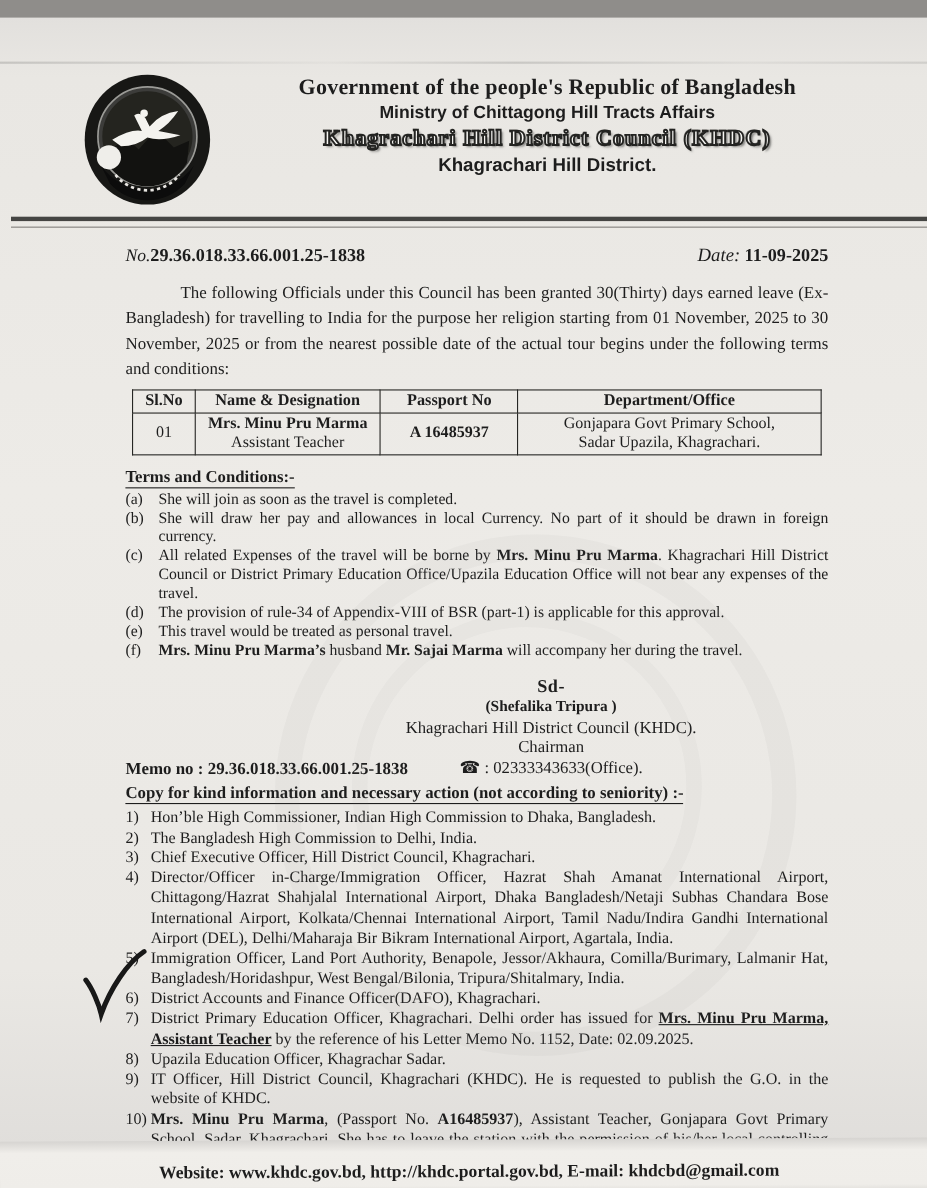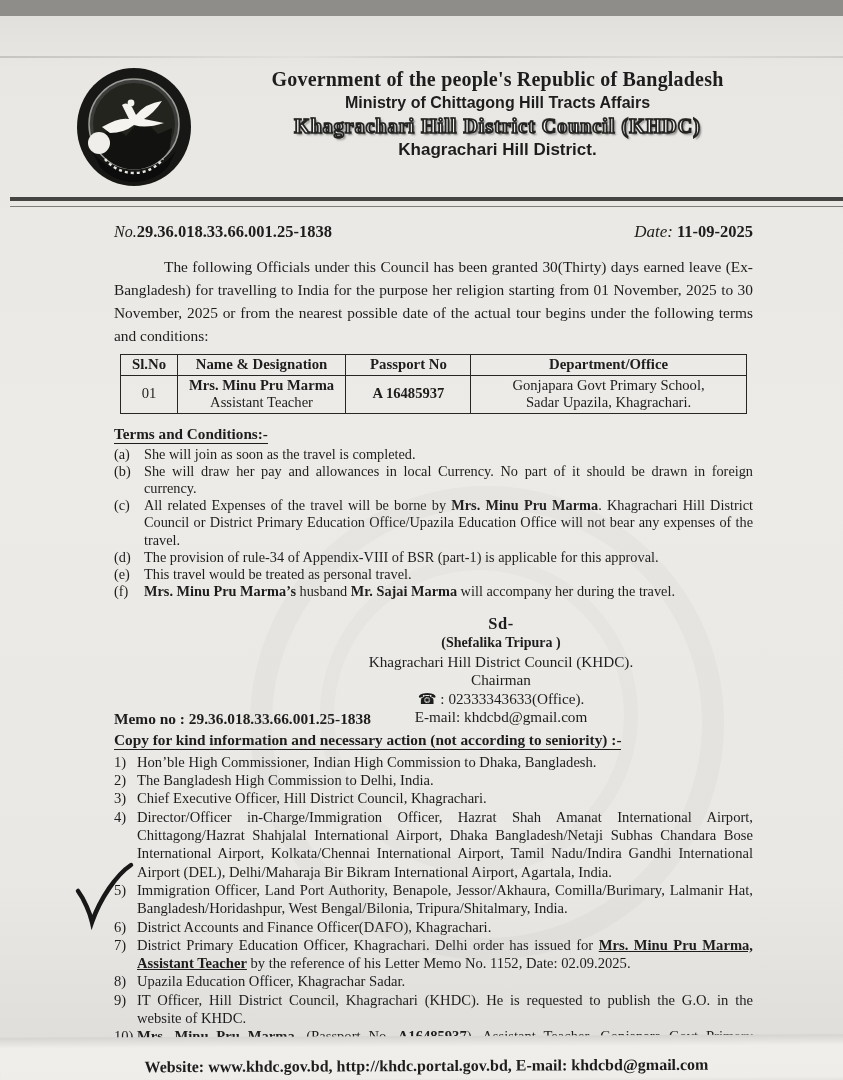--- a/index.html
+++ b/index.html
@@ -194,21 +194,20 @@
 
     <div class="sd-block">
       <div class="sd-label">Sd-</div>
       <div class="sig-name">(Shefalika Tripura )</div>
       <div>Khagrachari Hill District Council (KHDC).</div>
       <div>Chairman</div>
       <div>
         <span>☎</span>
         <span>: 02333343633(Office).</span>
       </div>
-      <div>E-mail: khdcbd@gmail.com</div>
     </div>
 
     <div class="memo-row">
       <div class="memo-label">Memo no : 29.36.018.33.66.001.25-1838</div>
     </div>
     <div class="copy-heading"><span>Copy for kind information and necessary action (not according to seniority) :-</span></div>
     <div class="rich-list copy-list">
         <div class="li">
           <span class="li-label">1)</span>
           <span class="li-body"><span>Hon’ble High Commissioner, Indian High Commission to Dhaka, Bangladesh.</span></span>

